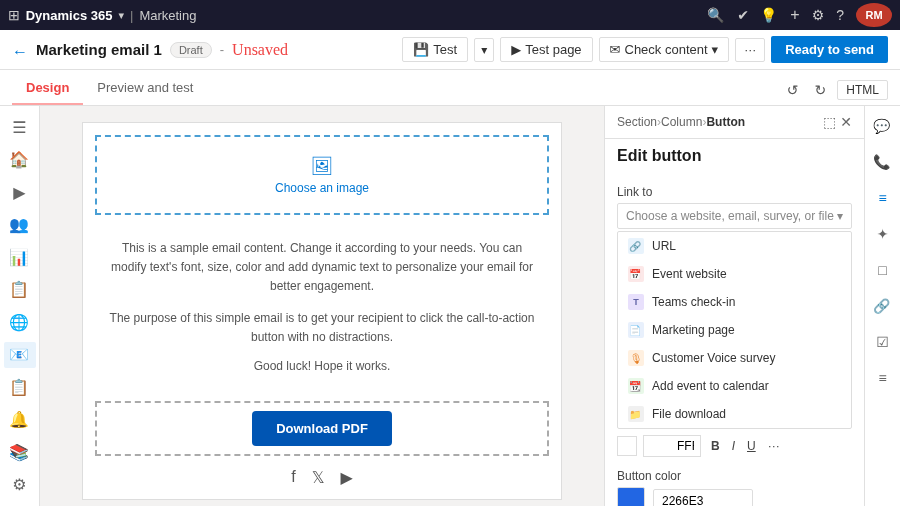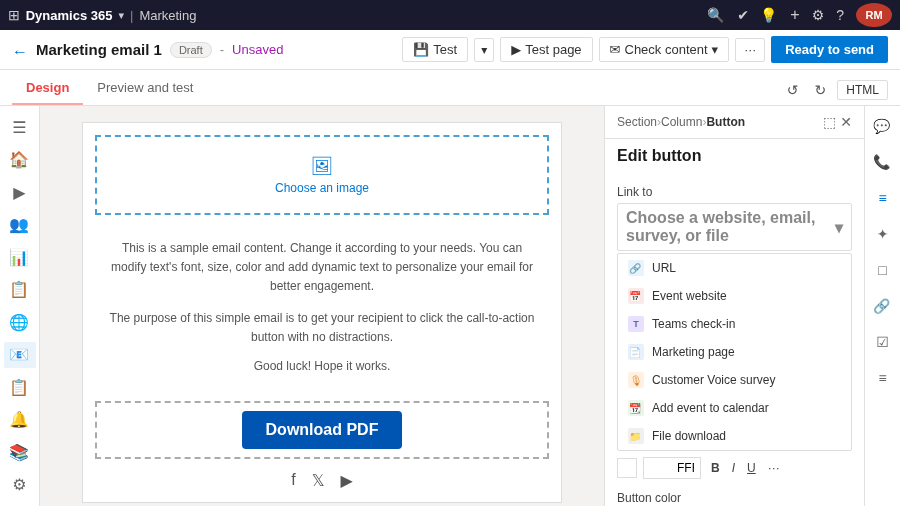--- a/index.html
+++ b/index.html
@@ -23,21 +23,21 @@
       height: 40px;
       display: flex;
       align-items: center;
       padding: 0 12px;
       border-bottom: 1px solid #e0e0e0;
       gap: 8px;
     }
     .sec-nav-back { color: #0078d4; font-size: 16px; cursor: pointer; }
     .sec-nav-title { font-size: 15px; font-weight: 600; color: #1a1a1a; }
     .sec-nav-badge { font-size: 11px; color: #666; background: #f3f2f1; border-radius: 10px; padding: 1px 8px; border: 1px solid #ddd; }
-    .sec-nav-status { font-size: 13px; color: #a21caf; }
+    .sec-nav-status { font-size: 16px; color: #ef4444; font-family: Liberation Serif, serif; }
     .sec-nav-right { margin-left: auto; display: flex; align-items: center; gap: 6px; }
     .btn-save { background: #fff; border: 1px solid #ddd; color: #333; padding: 4px 10px; border-radius: 2px; cursor: pointer; font-size: 13px; display: flex; align-items: center; gap: 4px; }
     .btn-save-chevron { background: #fff; border: 1px solid #ddd; color: #333; padding: 4px 6px; border-radius: 2px; cursor: pointer; font-size: 12px; }
     .btn-test { background: #fff; border: 1px solid #ddd; color: #333; padding: 4px 10px; border-radius: 2px; cursor: pointer; font-size: 13px; display: flex; align-items: center; gap: 4px; }
     .btn-check { background: #fff; border: 1px solid #ddd; color: #333; padding: 4px 10px; border-radius: 2px; cursor: pointer; font-size: 13px; display: flex; align-items: center; gap: 4px; }
     .btn-dots { background: #fff; border: 1px solid #ddd; color: #333; padding: 4px 8px; border-radius: 2px; cursor: pointer; font-size: 12px; }
     .btn-ready { background: #0078d4; border: none; color: #fff; padding: 6px 14px; border-radius: 2px; cursor: pointer; font-size: 13px; font-weight: 600; }
 
     
     .tabs-bar {
@@ -156,21 +156,21 @@
       padding: 8px 24px;
       text-align: center;
       border: 2px dashed #aaa;
       margin: 0 12px;
     }
     .email-cta-btn {
       background: #0055b3;
       color: #fff;
       border: none;
       padding: 10px 24px;
-      font-size: 16px;
+      font-size: 13px;
       font-weight: 600;
       border-radius: 4px;
       cursor: pointer;
     }
 
     .email-social {
       padding: 12px;
       display: flex;
       justify-content: center;
       gap: 16px;
@@ -227,28 +227,27 @@
       margin-bottom: 4px;
       margin-top: 8px;
     }
 
     
     .link-dropdown {
       width: 100%;
       border: 1px solid #ddd;
       border-radius: 2px;
       padding: 5px 8px;
-      font-size: 16px;
+      font-size: 12px;
       color: #888;
       cursor: pointer;
       display: flex;
       justify-content: space-between;
       align-items: center;
       background: #fff;
-      font-weight: bold;
     }
 
     
     .dropdown-menu {
       border: 1px solid #ddd;
       border-radius: 2px;
       background: #fff;
       margin-top: 2px;
       font-size: 12px;
     }

